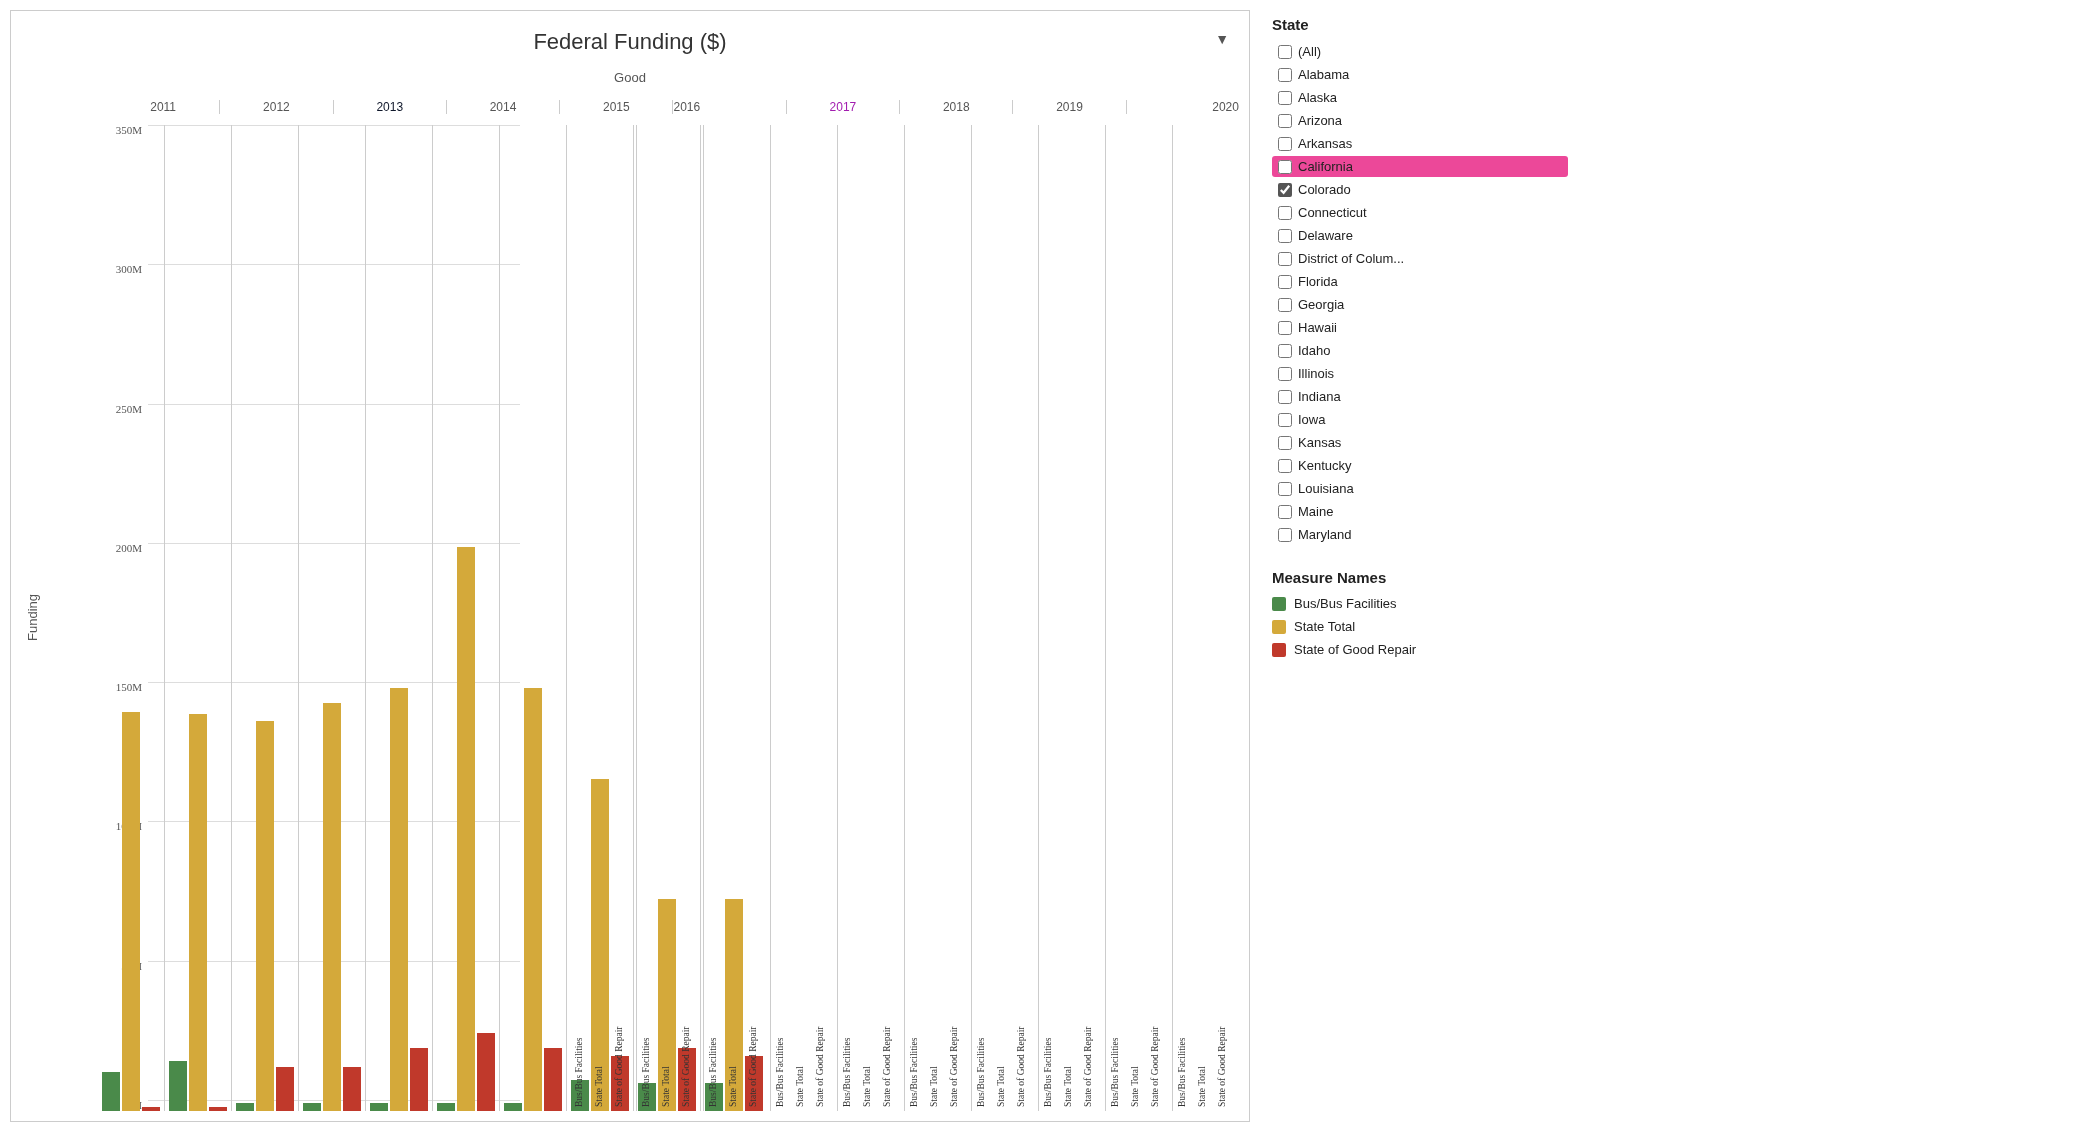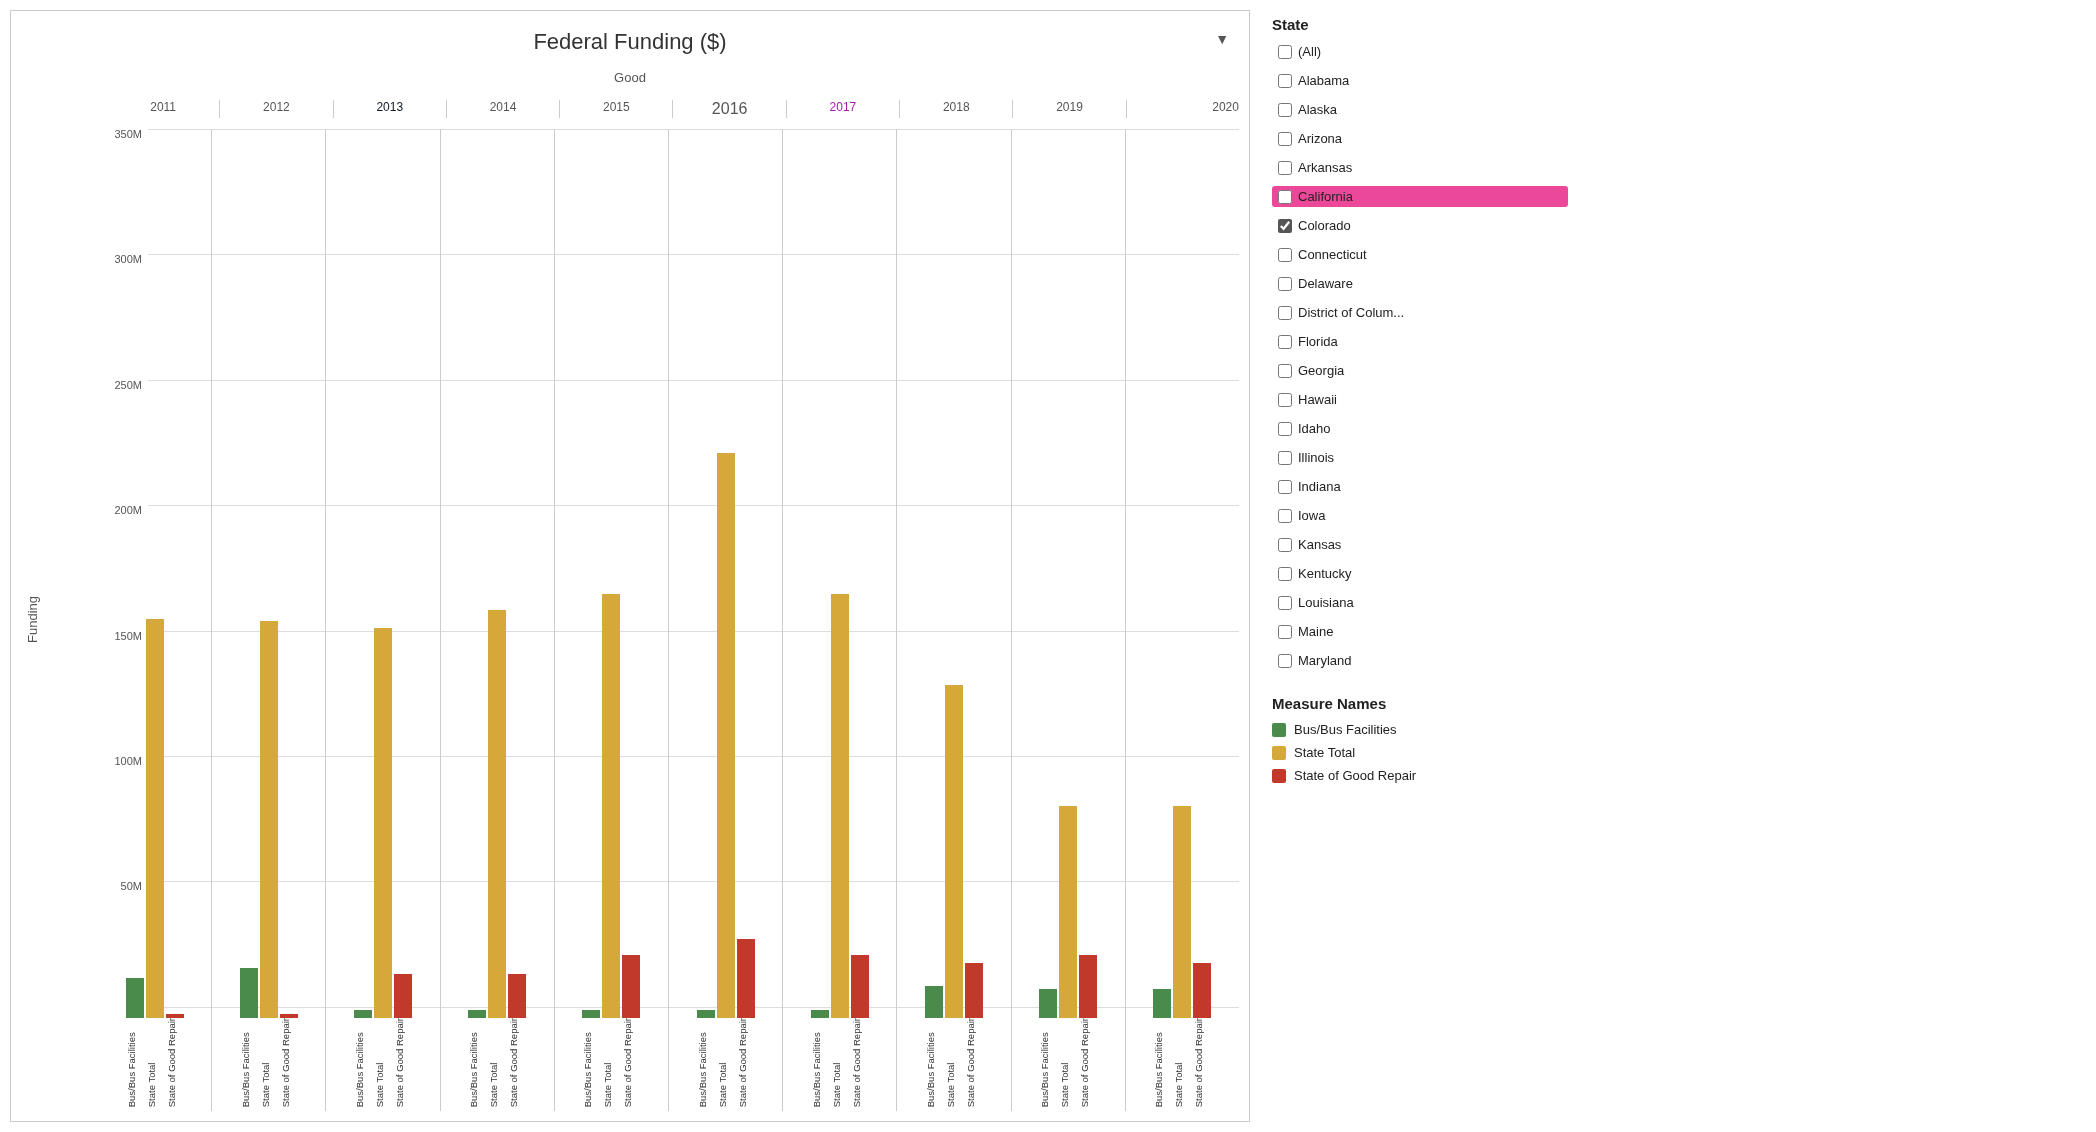--- a/index.html
+++ b/index.html
@@ -68,21 +68,22 @@
       display: flex;
       align-items: center;
       justify-content: center;
       padding: 0 4px;
       margin-right: 4px;
     }
 
     .chart-plot-area {
       flex: 1;
       display: flex;
-      flex-direction: column;
+      flex-direction: row;
+      font-family: Liberation Serif, serif;
     }
 
     .chart-grid {
       display: flex;
       flex: 1;
       position: relative;
     }
 
     .grid-lines {
       position: absolute;
@@ -182,21 +183,21 @@
     .filter-title {
       font-size: 15px;
       font-weight: bold;
       color: #222;
       margin-bottom: 8px;
     }
 
     .filter-list {
       display: flex;
       flex-direction: column;
-      gap: 8px;
+      gap: 2px;
     }
 
     .filter-item {
       display: flex;
       align-items: center;
       gap: 6px;
       padding: 3px 6px;
       cursor: pointer;
       border-radius: 3px;
     }
@@ -264,21 +265,21 @@
 
   <div class="year-label-row">Good</div>
 
   <div style="display:flex; margin-left:18px; padding-top:2px;" id="year-header-row">
   <div style="width: 68px; flex-shrink: 0;"></div>
       <div style="flex: 1 1 0%; text-align: center; font-size: 12px; color: rgb(85, 85, 85); border-left: none;">2011</div>
       <div style="flex: 1 1 0%; text-align: center; font-size: 12px; color: rgb(85, 85, 85); border-left: 1px solid rgb(204, 204, 204);">2012</div>
       <div style="flex: 1 1 0%; text-align: center; font-size: 12px; color: #0f172a; border-left: 1px solid rgb(204, 204, 204);">2013</div>
       <div style="flex: 1 1 0%; text-align: center; font-size: 12px; color: rgb(85, 85, 85); border-left: 1px solid rgb(204, 204, 204);">2014</div>
       <div style="flex: 1 1 0%; text-align: center; font-size: 12px; color: rgb(85, 85, 85); border-left: 1px solid rgb(204, 204, 204);">2015</div>
-      <div style="flex: 1 1 0%; text-align: center; font-size: 16px; color: rgb(85, 85, 85); border-left: 1px solid rgb(204, 204, 204);">2016</div>
+      <div style="flex: 1 1 0%; font-size: 12px; color: rgb(85, 85, 85); border-left: 1px solid rgb(204, 204, 204);">2016</div>
       <div style="flex: 1 1 0%; text-align: center; font-size: 12px; color: #a21caf; border-left: 1px solid rgb(204, 204, 204);">2017</div>
       <div style="flex: 1 1 0%; text-align: center; font-size: 12px; color: rgb(85, 85, 85); border-left: 1px solid rgb(204, 204, 204);">2018</div>
       <div style="flex: 1 1 0%; text-align: center; font-size: 12px; color: rgb(85, 85, 85); border-left: 1px solid rgb(204, 204, 204);">2019</div>
       <div style="flex: 1 1 0%; text-align: right; font-size: 12px; color: rgb(85, 85, 85); border-left: 1px solid rgb(204, 204, 204);">2020</div>
     </div>
 
   <div class="chart-inner">
     <div class="y-axis-label">Funding</div>
     <div class="chart-plot-area">
       <div class="chart-grid" id="chart-grid">

